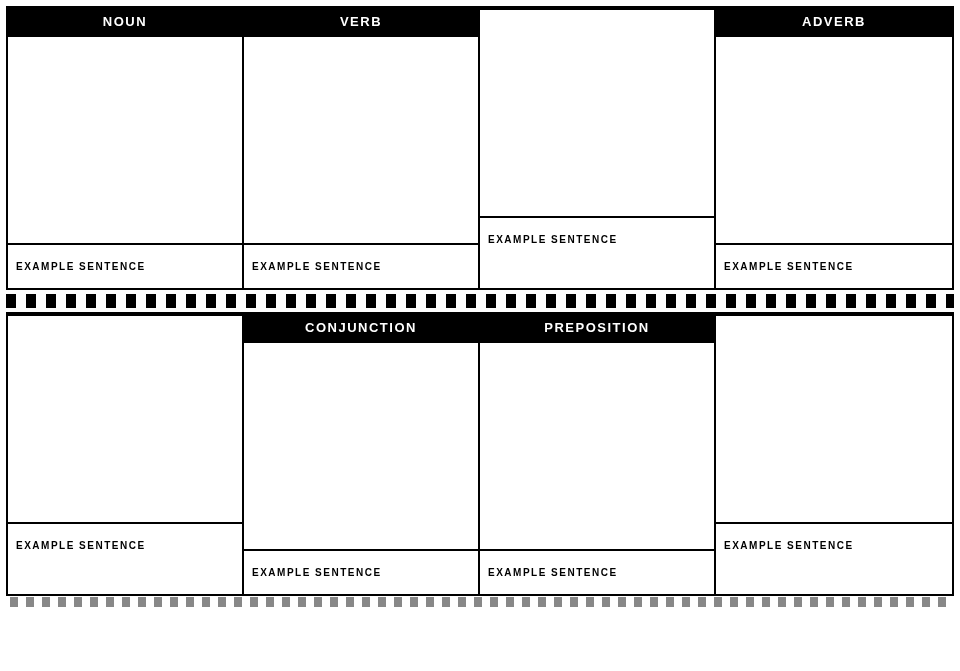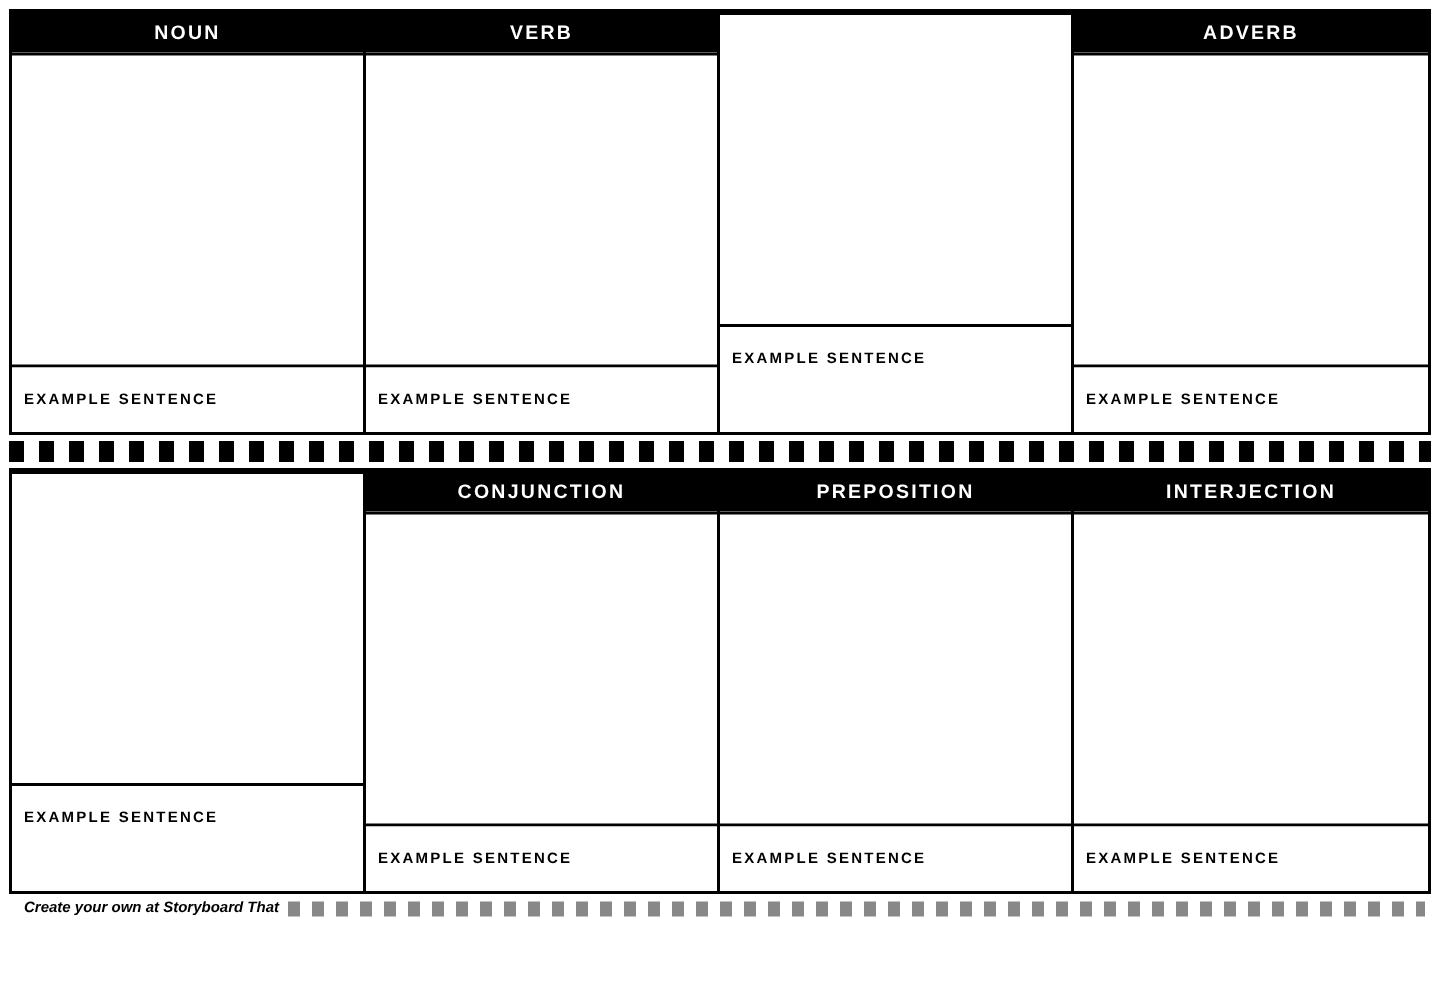--- a/index.html
+++ b/index.html
@@ -162,25 +162,23 @@
         <div class="col-sentence">EXAMPLE SENTENCE</div>
       </div>
 
       <div class="col">
         <div class="col-header">PREPOSITION</div>
         <div class="col-image"></div>
         <div class="col-sentence">EXAMPLE SENTENCE</div>
       </div>
 
       <div class="col">
-        <div class="col-header">INTERJECTION</div>
         <div class="col-image"></div>
         <div class="col-sentence">EXAMPLE SENTENCE</div>
       </div>
     </div>
   </div>
 
   <div class="bottom-bar">
-    <span class="watermark">Create your own at Storyboard That</span>
     <div class="bottom-dots"></div>
   </div>
 
 </div>
 
 </body></html>

